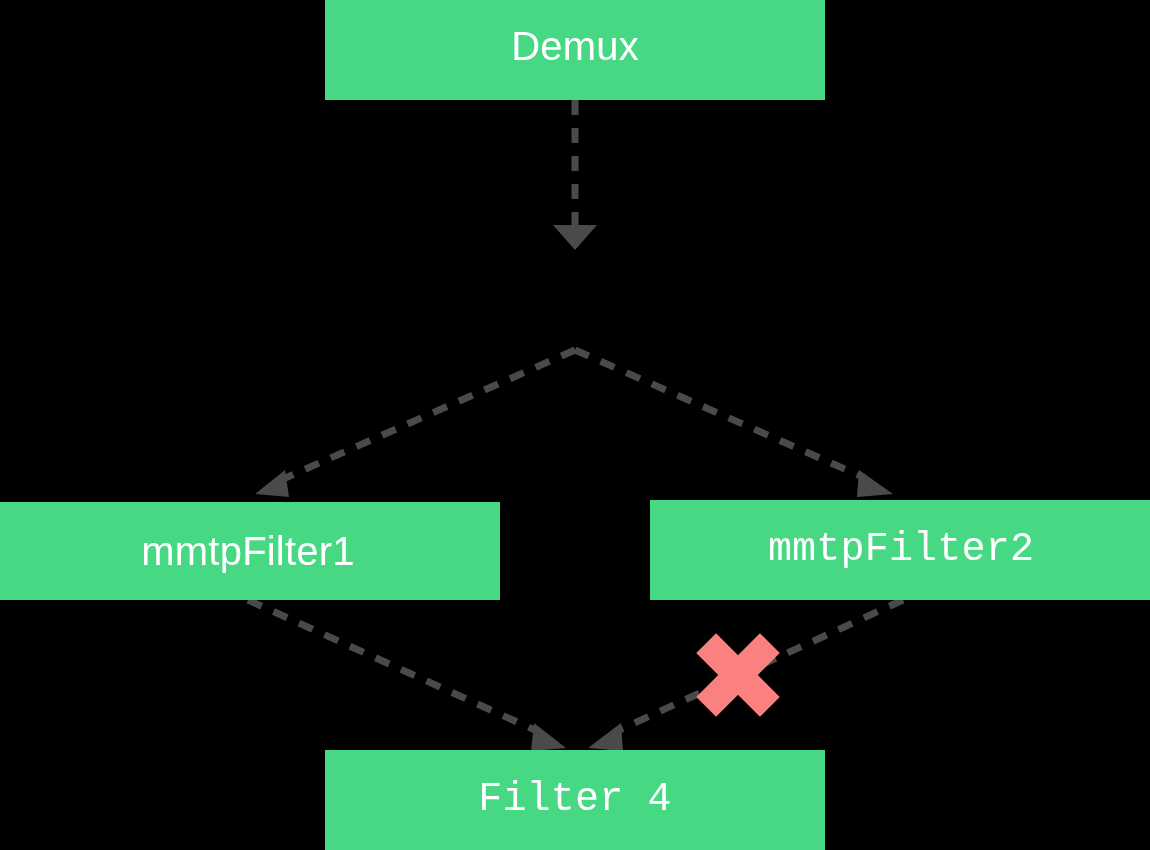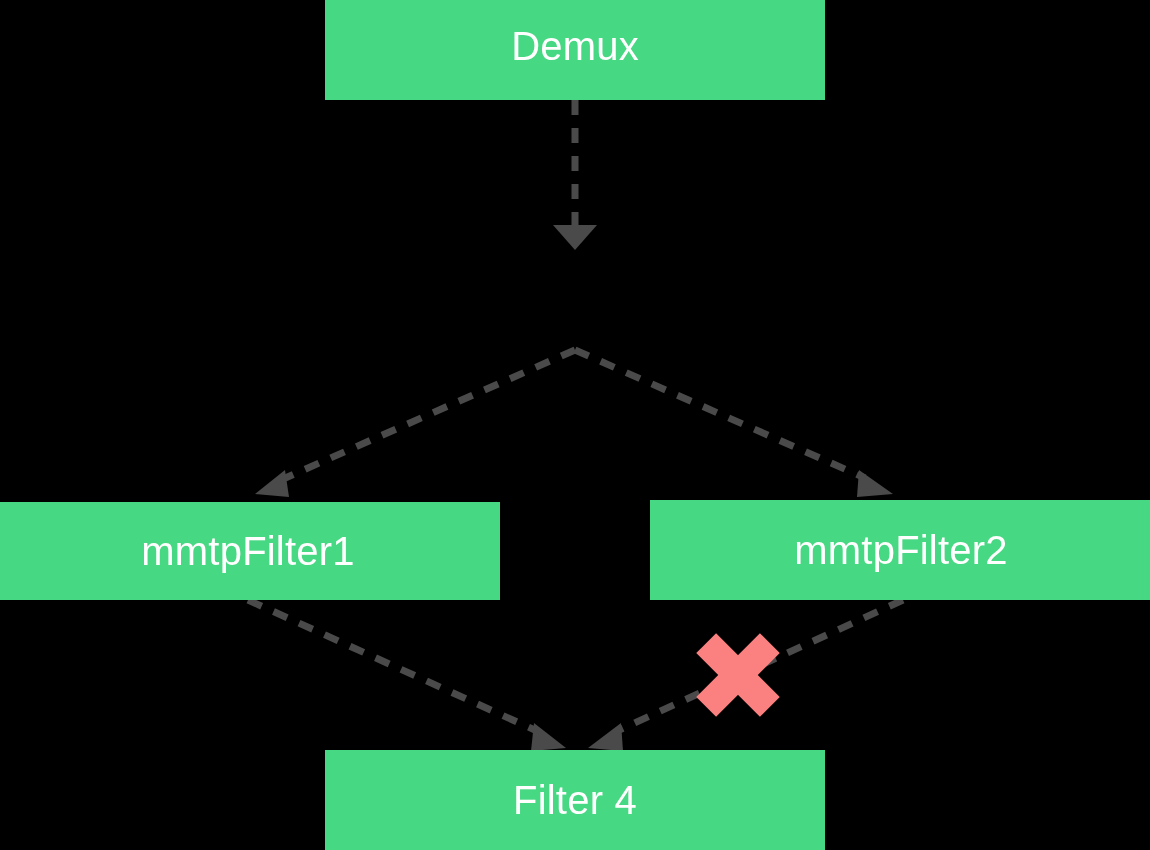--- a/index.html
+++ b/index.html
@@ -84,20 +84,20 @@
   <div class="node" style="left:325px; top:-8px; width:500px; height:108px;">
     <span class="node-label">Demux</span>
   </div>
 
 
   <div class="node" style="left:-30px; top:502px; width:530px; height:98px;">
     <span class="node-label" style="margin-left:26px;">mmtpFilter1</span>
   </div>
 
   <div class="node" style="left:650px; top:500px; width:530px; height:100px;">
-    <span class="node-label" style="margin-right:28px;">mmtpFilter2</span>
+    <span class="node-label" style="margin-right:28px;font-family:Liberation Mono, monospace;">mmtpFilter2</span>
   </div>
 
   <div class="node" style="left:325px; top:750px; width:500px; height:108px;">
-    <span class="node-label" style="margin-bottom:8px;">Filter 4</span>
+    <span class="node-label" style="margin-bottom:8px;font-family:Liberation Mono, monospace;">Filter 4</span>
   </div>
 
 </div>
 
 </body></html>

